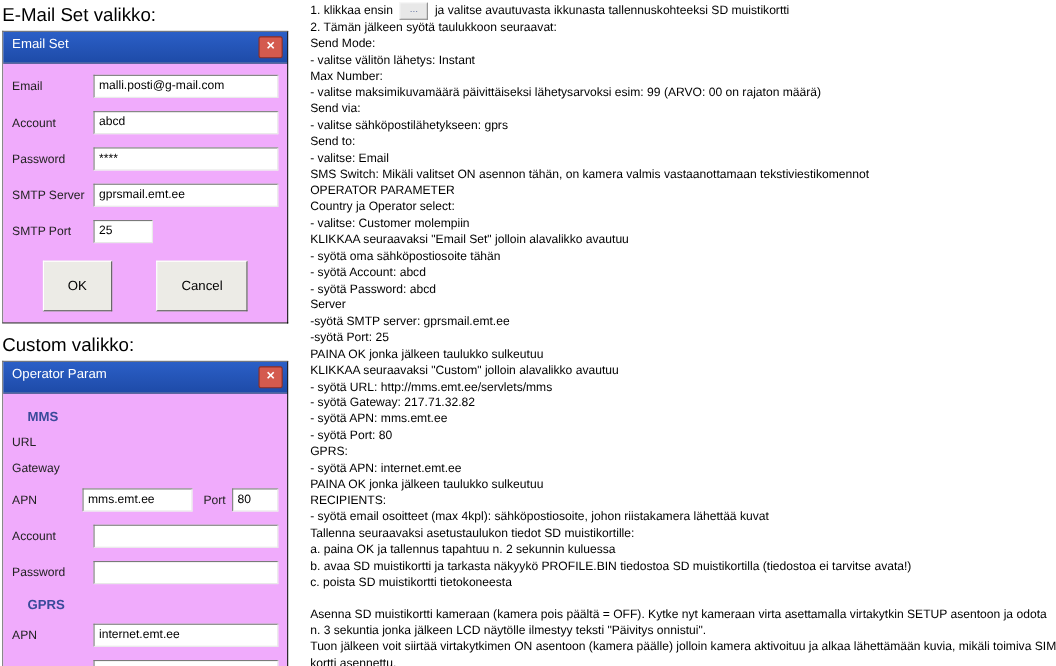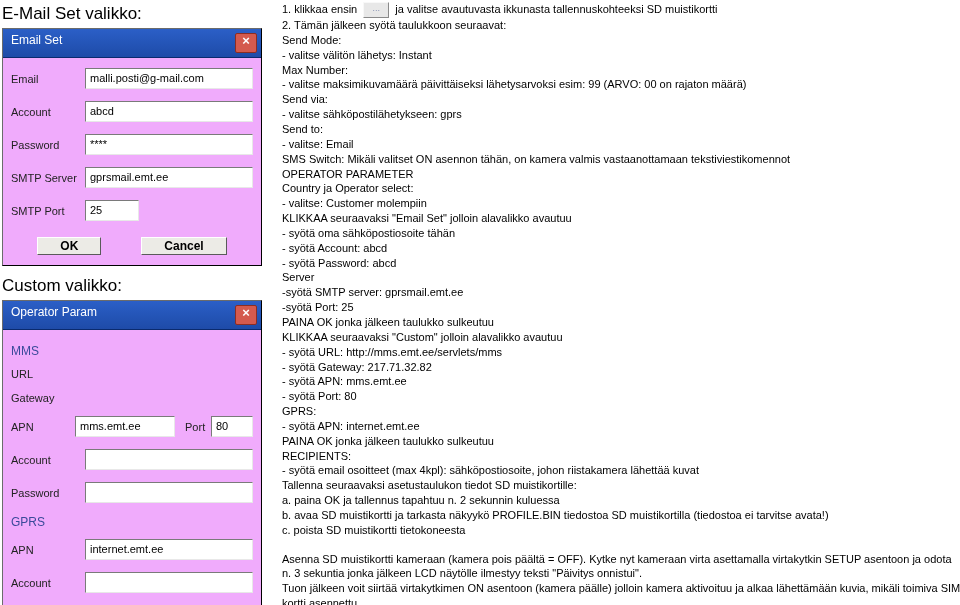--- a/index.html
+++ b/index.html
@@ -89,29 +89,28 @@
     justify-content: center;
     gap: 40px;
     padding-top: 4px;
   }
   .btn {
     border-top: 1px solid #fff;
     border-left: 1px solid #fff;
     border-right: 1px solid #5a5a5a;
     border-bottom: 1px solid #5a5a5a;
     background: #ecebe6;
-    padding: 1px 22px;
+    padding: 15px 22px;
     font-size: 12px;
-    font-weight: bold;
   }
   .section-head {
     color: #3a4a9a;
-    font-weight: normal;
+    font-weight: bold;
     font-size: 12px;
-    margin: 4px 0 10px 0;
+    margin: 4px 0 10px 14px;
   }
   .right p, .right div.line {
     margin: 0;
     line-height: 1.35;
   }
   .icon-inline {
     display: inline-block;
     width: 24px;
     height: 14px;
     background: #e8e8e8;

